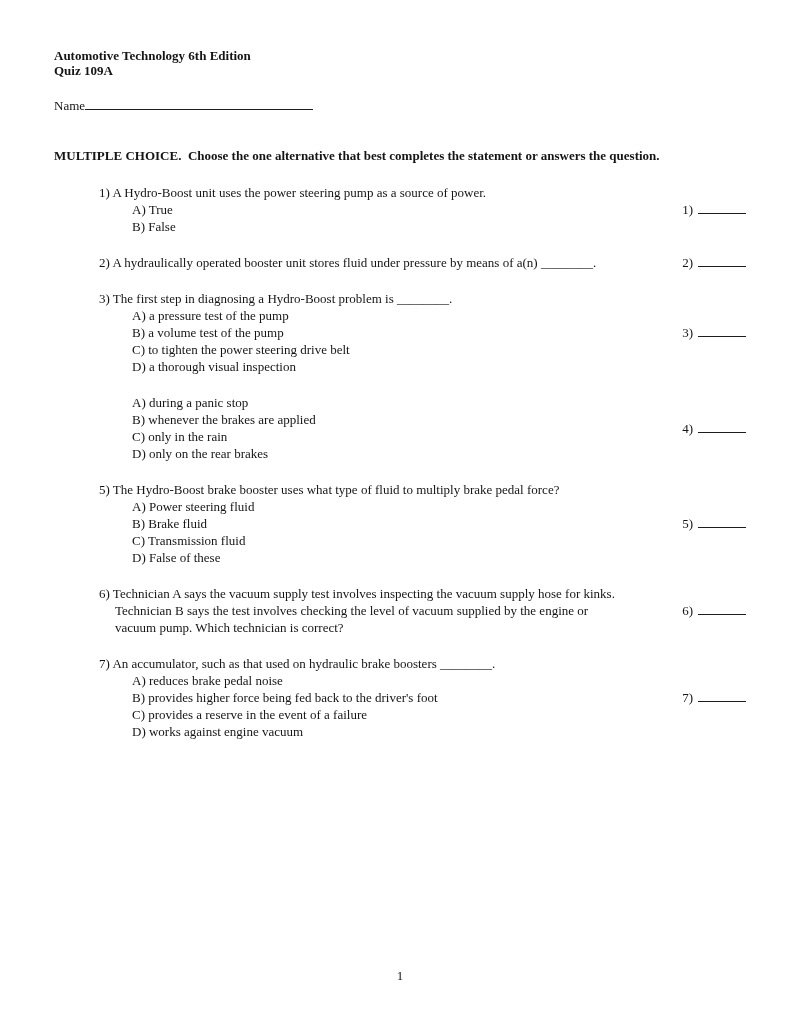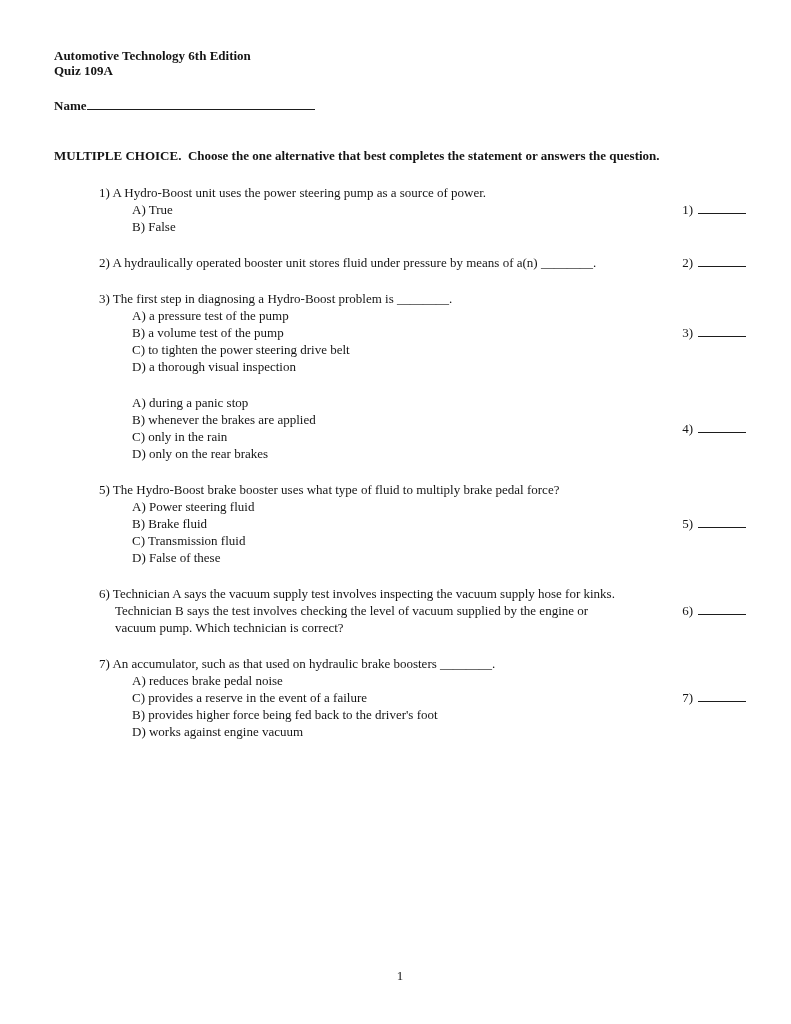--- a/index.html
+++ b/index.html
@@ -13,21 +13,21 @@
     overflow: hidden;
   }
   .page {
     width: 100%;
     height: 100%;
     padding: 48px 45px 40px 54px;
     display: flex;
     flex-direction: column;
   }
   .hdr-line { font-weight: bold; line-height: 15px; }
-  .name-row { margin-top: 19px; line-height: 16px; font-weight: bold; }
+  .name-row { margin-top: 19px; line-height: 16px; }
   .name-line {
     display: inline-block;
     width: 228px;
     height: 13px;
     border-bottom: 1px solid #1d1d1d;
     vertical-align: baseline;
   }
   .section-title {
     margin-top: 34px;
     font-weight: bold;
@@ -169,22 +169,22 @@
   </div>
 
   <div class="question">
     <div class="q-main">
       <div class="q-text">
         <span>7)</span>
         <span>An accumulator, such as that used on hydraulic brake boosters ________.</span>
       </div>
       <div class="choices">
             <div class="choice">A) reduces brake pedal noise</div>
+            <div class="choice">B) provides higher force being fed back to the driver's foot</div>
             <div class="choice">C) provides a reserve in the event of a failure</div>
-            <div class="choice">B) provides higher force being fed back to the driver's foot</div>
             <div class="choice">D) works against engine vacuum</div>
           </div>
     </div>
     <div class="q-answer">
       <span>7)</span><span class="blank"></span>
     </div>
   </div>
 </div>
 
   <footer>

